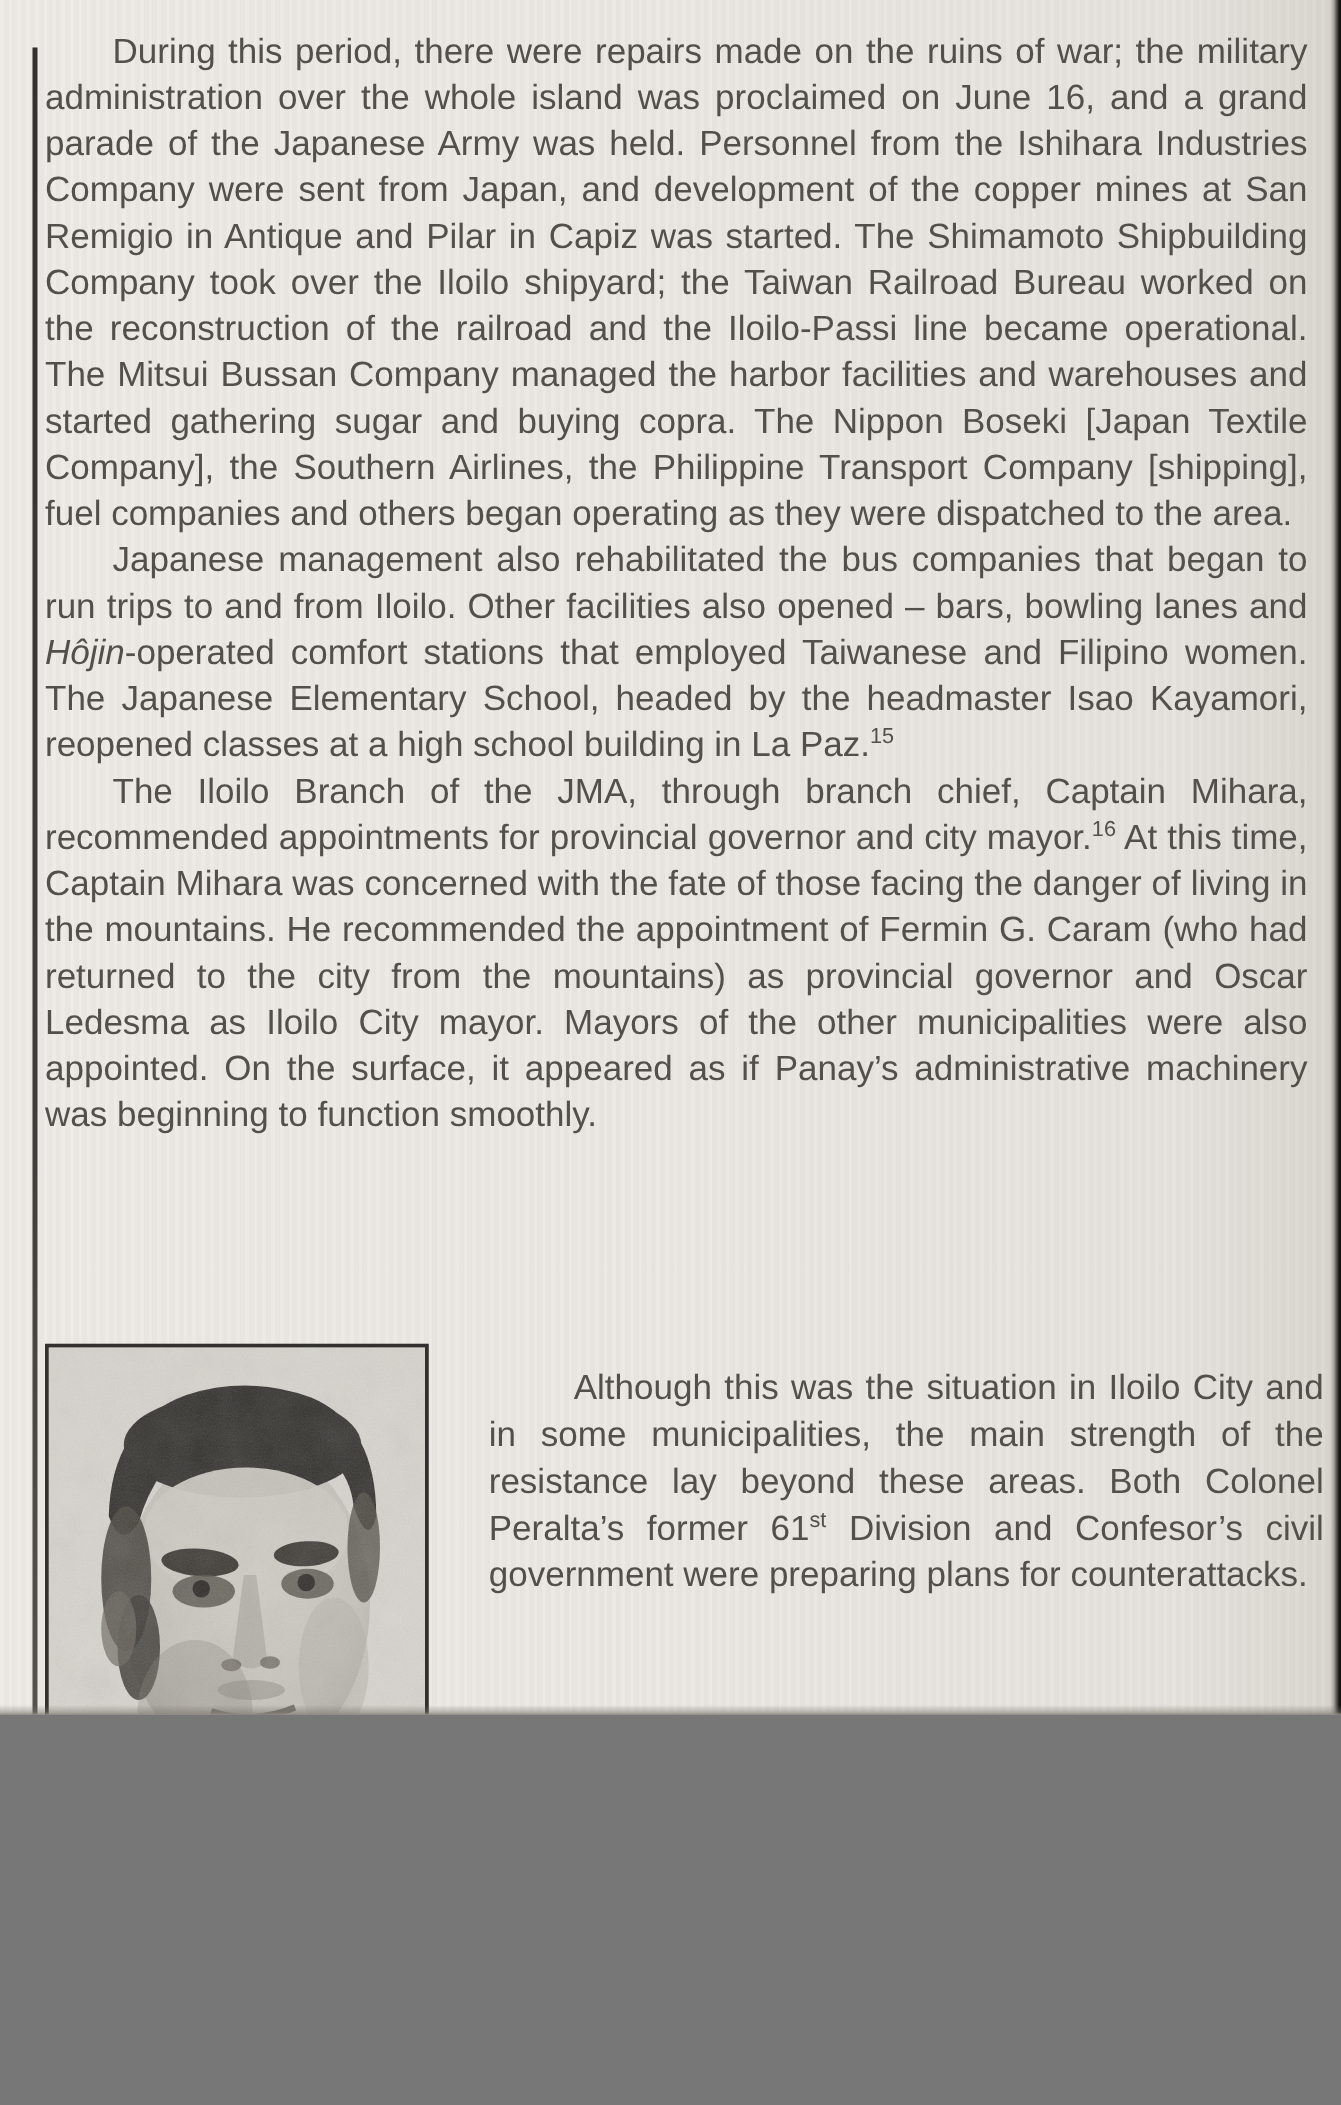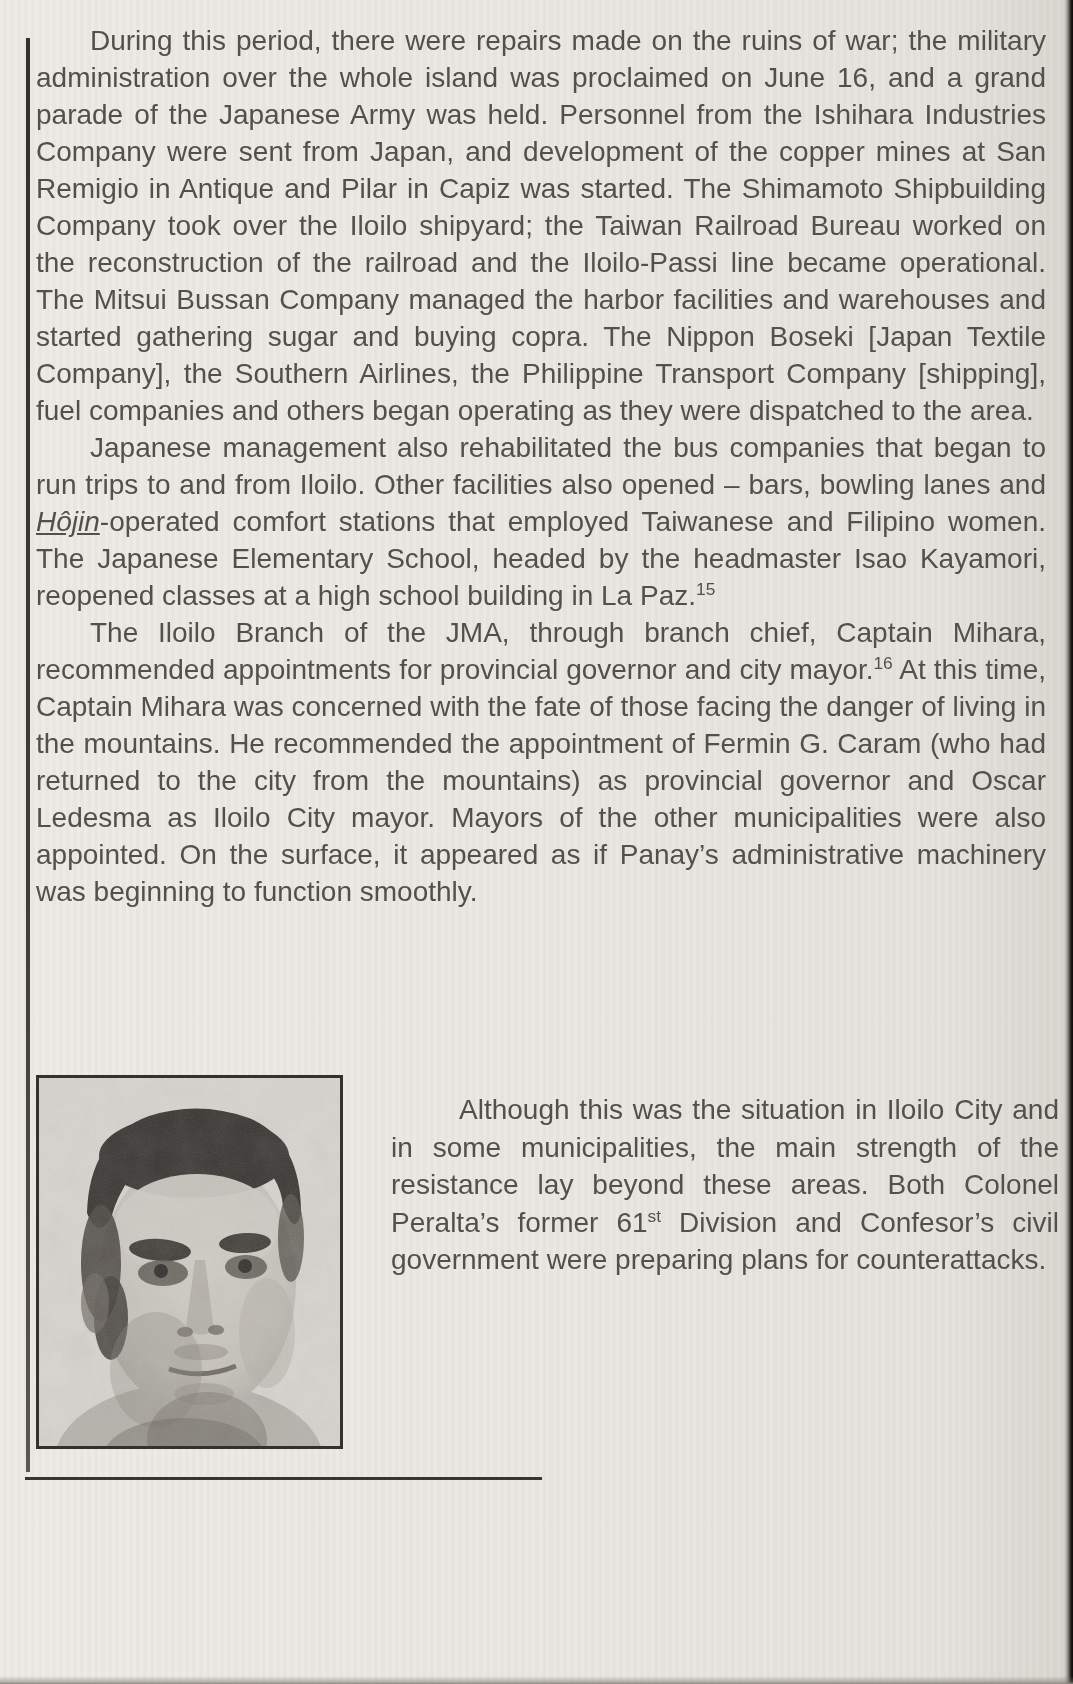--- a/index.html
+++ b/index.html
@@ -1,37 +1,37 @@
 <!DOCTYPE html>
 <html><head>
 <meta charset="utf-8">
 <style>
   html,body{margin:0;padding:0;background:#777;}
   .page{
     position:relative;
-    width:1073px;height:1684px;
+    width:1073px;height:1372px;
     margin:0 auto;
     overflow:hidden;
     background:
       repeating-linear-gradient(90deg, rgba(255,255,255,.045) 0 3px, rgba(60,55,45,.02) 3px 7px),
       linear-gradient(90deg, #edeae6 0%, #eae7e3 50%, #e5e2dd 88%, #dad6d0 99%, #c9c5bf 100%);
     font-family:"Liberation Sans", sans-serif;
     color:#53504c;
   }
   .edge-right{position:absolute;top:0;right:0;bottom:0;width:9px;
     background:linear-gradient(to right, rgba(80,75,68,0) 0%, rgba(80,75,68,.35) 35%, #1b1a17 80%, #0d0c0a 100%);}
   .edge-bottom{position:absolute;left:0;right:0;bottom:0;height:8px;
     background:linear-gradient(to bottom, rgba(140,135,128,0) 0%, rgba(120,115,108,.45) 70%, #8f8b84 100%);}
   .gutter-line{position:absolute;left:26px;top:38px;width:4px;height:1434px;
     background:linear-gradient(to bottom,#1e1c19 0%, #2c2a26 60%, #4a4741 100%);opacity:.9;}
   .body-text{position:absolute;left:36px;top:22px;width:1010px;
     font-size:28px;line-height:37px;text-align:justify;}
   .body-text p{margin:0;text-indent:54px;}
   sup{font-size:62%;line-height:0;vertical-align:super;}
-  i{font-style:italic;text-decoration:underline;}
+  i{font-style:italic;}
   .photo-frame{position:absolute;left:36px;top:1075px;width:301px;height:368px;
     border:3px solid #33312d;background:#d8d5cf;}
   .photo-frame svg{display:block;}
   .side-para{position:absolute;left:379px;top:1079px;width:668px;margin:12px;
     font-size:28px;line-height:37.5px;text-align:justify;text-indent:68px;}
   .caption{position:absolute;left:384px;top:1344px;width:600px;margin:0;
     font-family:"Liberation Serif", serif;font-style:italic;
     font-size:25px;line-height:36px;color:#47443f;}
   .watermark{position:absolute;left:246px;top:1394px;z-index:6;
     font-size:63px;font-weight:700;letter-spacing:-1.5px;line-height:1;

